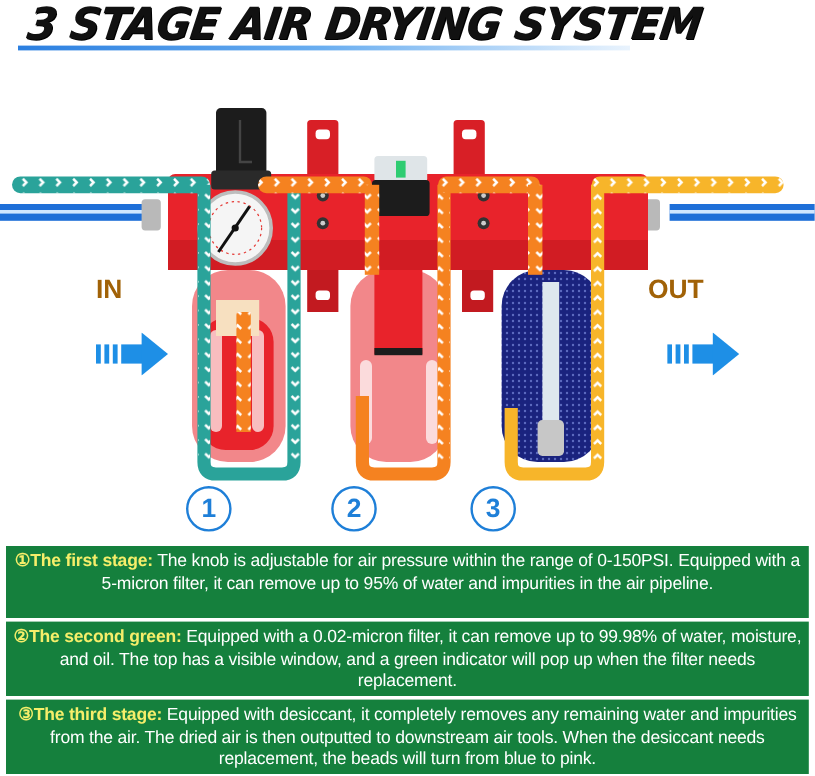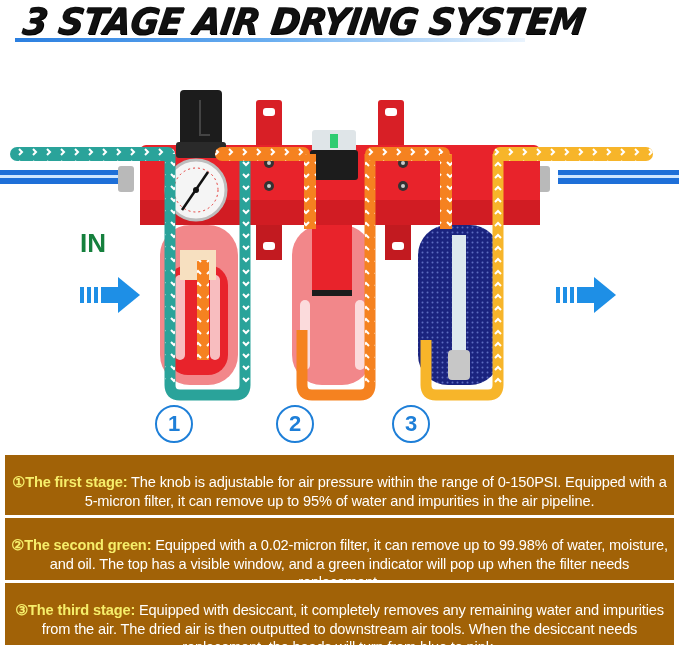--- a/index.html
+++ b/index.html
@@ -9,39 +9,39 @@
   .title-wrap { position: absolute; left: 0; top: 0; width: 679px; height: 48px; }
   .title { position: absolute; left: 26px; top: 0px; font-family: "DejaVu Sans", sans-serif;
            font-weight: bold; font-style: italic; font-size: 35px; letter-spacing: -0.5px;
            color: #111; transform: skewX(-8deg) scaleY(1.05); transform-origin: left top;
            text-shadow: 1px 1px 0 #000; white-space: nowrap; }
   .title-underline { position: absolute; left: 15px; top: 38px; width: 510px; height: 4px;
            background: linear-gradient(90deg, #2b7fe0 0%, #6aaef0 50%, rgba(200,225,250,0.4) 100%); }
 
   .diagram { position: absolute; left: 0; top: 50px; width: 679px; height: 395px; }
 
-  .label-in, .label-out { position: absolute; font-weight: bold; font-size: 26px; color: #15803d;
+  .label-in, .label-out { position: absolute; font-weight: bold; font-size: 22px; color: #a16207;
            font-family: "Liberation Sans", sans-serif; }
   .label-in { left: 80px; top: 178px; }
   .label-out { left: 540px; top: 178px; }
 
   .arrow { position: absolute; width: 64px; height: 36px; }
   .arrow-in { left: 80px; top: 227px; }
   .arrow-out { left: 556px; top: 227px; }
 
   .stage-num { position: absolute; width: 34px; height: 34px; border: 2.5px solid #1e7fd8;
                border-radius: 50%; color: #1e7fd8; font-size: 22px; font-weight: bold;
                display: flex; align-items: center; justify-content: center; background: #fff; }
   .stage-num.n1 { left: 155px; top: 355px; }
   .stage-num.n2 { left: 276px; top: 355px; }
   .stage-num.n3 { left: 392px; top: 355px; }
 
-  .panel { position: absolute; left: 5px; width: 669px; background: #a16207;
+  .panel { position: absolute; left: 5px; width: 669px; background: #15803d;
            color: #ffffff; text-align: center; font-family: "Liberation Sans", sans-serif;
-           font-size: 14.6px; line-height: 18.6px; box-sizing: border-box; padding: 18px 6px;
+           font-size: 14.6px; line-height: 18.6px; box-sizing: border-box; padding: 4px 6px;
            letter-spacing: -0.15px; }
   .panel .lead { color: #f6ee6a; font-weight: bold; }
   .panel .body { font-weight: normal; }
   .panel.p1 { top: 455px; height: 60px; }
   .panel.p2 { top: 518px; height: 62px; }
   .panel.p3 { top: 583px; height: 62px; }
 </style>
 </head>
 <body>
 
@@ -170,20 +170,21 @@
 
     <g>
       <path d="M426 290 L426 335 Q426 345 436 345 L488 345 Q498 345 498 335 L498 104" stroke="#f7b52a" stroke-width="11" fill="none"></path>
       <rect x="493" y="110" width="10" height="225" fill="url(#chev-up)"></rect>
       <rect x="493" y="97" width="160" height="14" rx="7" fill="#f7b52a"></rect>
       <rect x="493" y="97" width="160" height="14" rx="7" fill="url(#chev-right)"></rect>
     </g>
   </svg>
 
   <div class="label-in">IN</div>
+  <div class="label-out">OUT</div>
 
   <svg class="arrow arrow-in" viewBox="0 0 64 36">
     <rect x="0" y="10" width="4" height="16" fill="#1e8fe6"></rect>
     <rect x="7" y="10" width="4" height="16" fill="#1e8fe6"></rect>
     <rect x="14" y="10" width="4" height="16" fill="#1e8fe6"></rect>
     <rect x="21" y="10" width="18" height="16" fill="#1e8fe6"></rect>
     <path d="M38 0 L60 18 L38 36 Z" fill="#1e8fe6"></path>
   </svg>
   <svg class="arrow arrow-out" viewBox="0 0 64 36">
     <rect x="0" y="10" width="4" height="16" fill="#1e8fe6"></rect>

